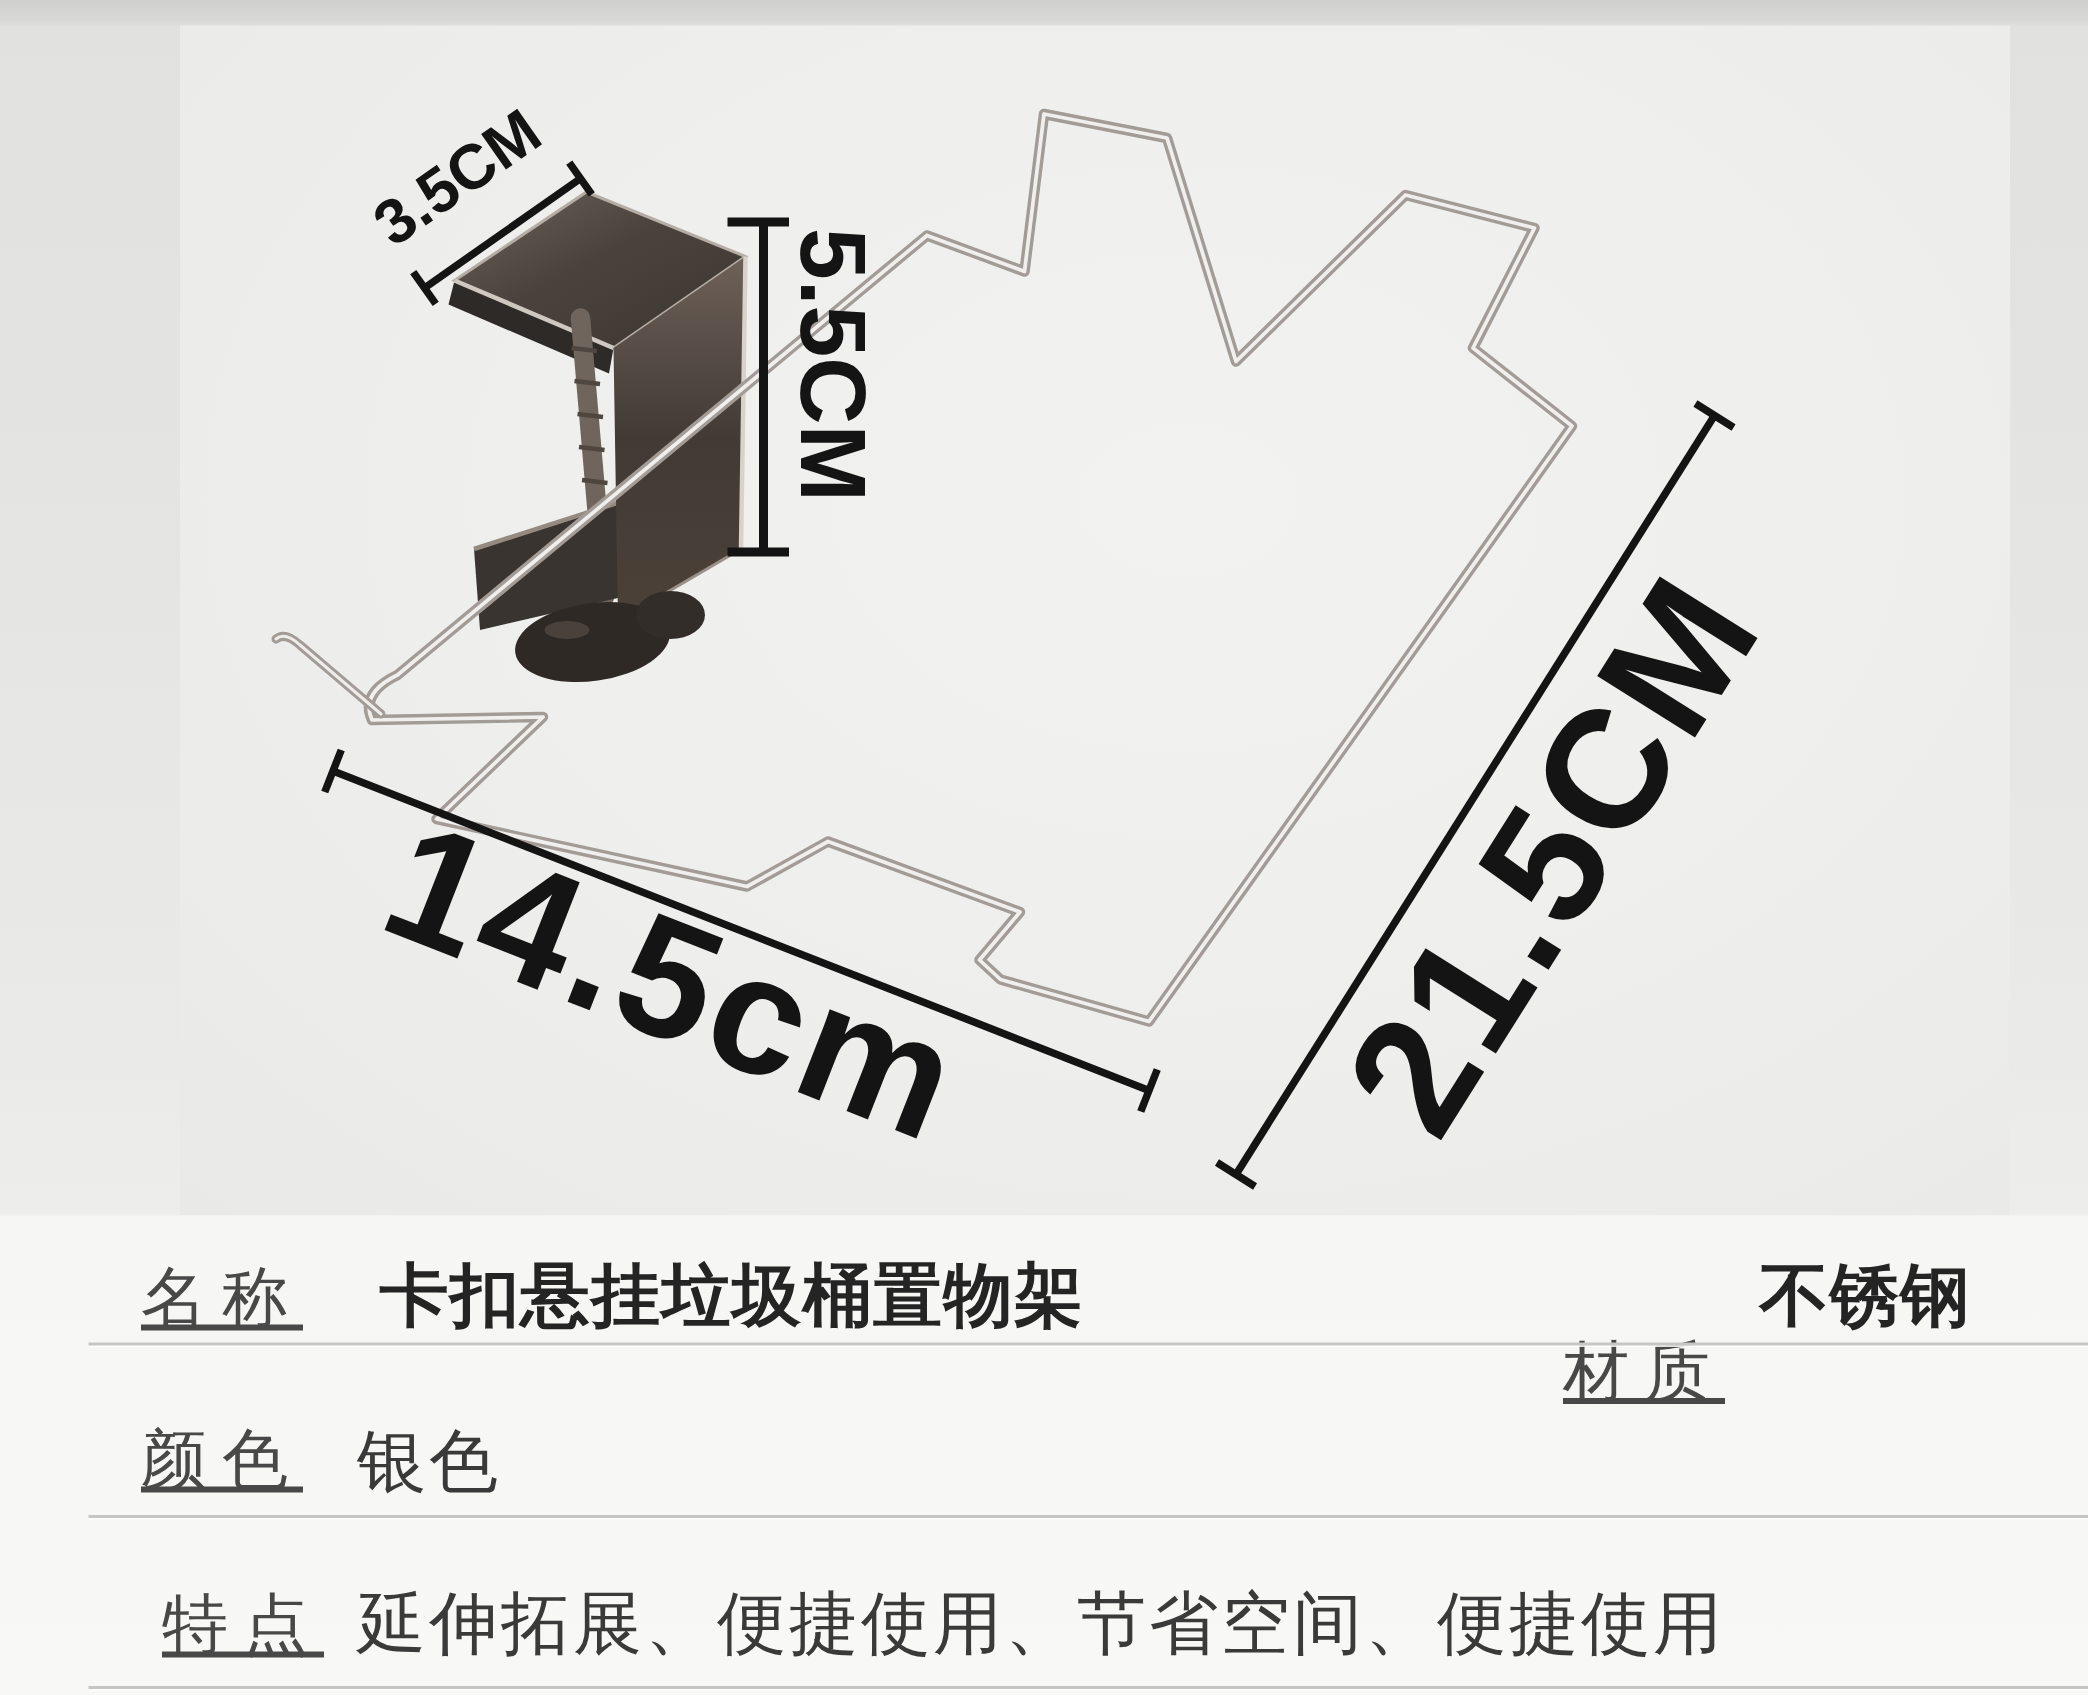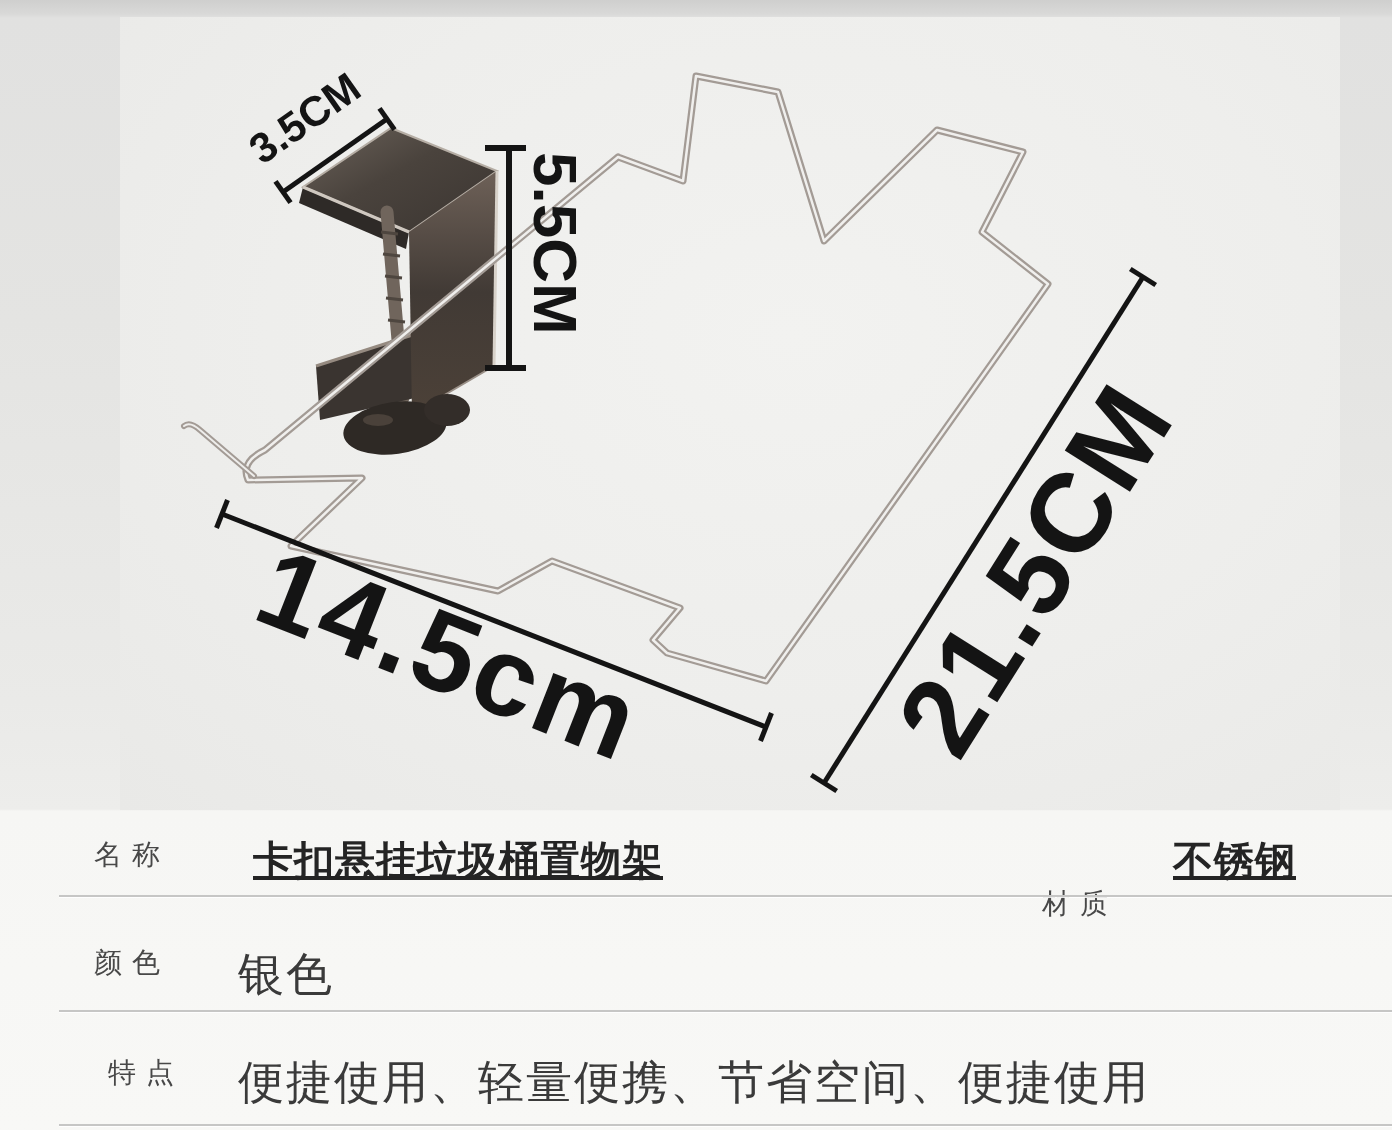--- a/index.html
+++ b/index.html
@@ -10,24 +10,24 @@
       #cfcfce 0px,#d9d9d8 14px,#e1e1e0 18px,
       #e4e4e2 320px,#eaeae8 700px,#ededeb 809px,
       #f6f6f4 811px,#f8f8f6 100%);
   }
   .photo-panel{
     position:absolute;left:120px;top:17px;width:1220px;height:793px;
     background:radial-gradient(ellipse at 55% 40%, #f2f2f0 0%, #eeeeec 55%, #e9e9e7 100%);
   }
   .photo-svg{position:absolute;left:0;top:0;width:1392px;height:1130px;}
   .spec-label{
-    position:absolute;font-size:28px;color:#484848;letter-spacing:10px;white-space:nowrap;
+    position:absolute;font-size:44px;color:#484848;letter-spacing:10px;white-space:nowrap;text-decoration:underline;
   }
   .spec-value-bold{
-    position:absolute;font-size:40px;font-weight:700;color:#242424;letter-spacing:1px;white-space:nowrap;text-decoration:underline;
+    position:absolute;font-size:46px;font-weight:700;color:#242424;letter-spacing:1px;white-space:nowrap;
   }
   .spec-value{
     position:absolute;font-size:46px;color:#3a3a3a;letter-spacing:2px;white-space:nowrap;
   }
   .divider{
     position:absolute;left:59px;right:0;height:2px;background:#c6c6c5;
     box-shadow:0 1px 0 rgba(255,255,255,.85);
   }
 </style>
 </head>
@@ -145,17 +145,17 @@
   <div class="divider" style="top:895px"></div>
 
   <div>
     <span class="spec-label" style="left:94px;top:944px">颜色</span>
     <span class="spec-value" style="left:238px;top:944px">银色</span>
   </div>
   <div class="divider" style="top:1010px"></div>
 
   <div>
     <span class="spec-label" style="left:108px;top:1054px">特点</span>
-    <span class="spec-value" style="left:238px;top:1052px">便捷使用、轻量便携、节省空间、便捷使用</span>
+    <span class="spec-value" style="left:238px;top:1052px">延伸拓展、便捷使用、节省空间、便捷使用</span>
   </div>
   <div class="divider" style="top:1124px"></div>
 
 </div>
 
 </body></html>

